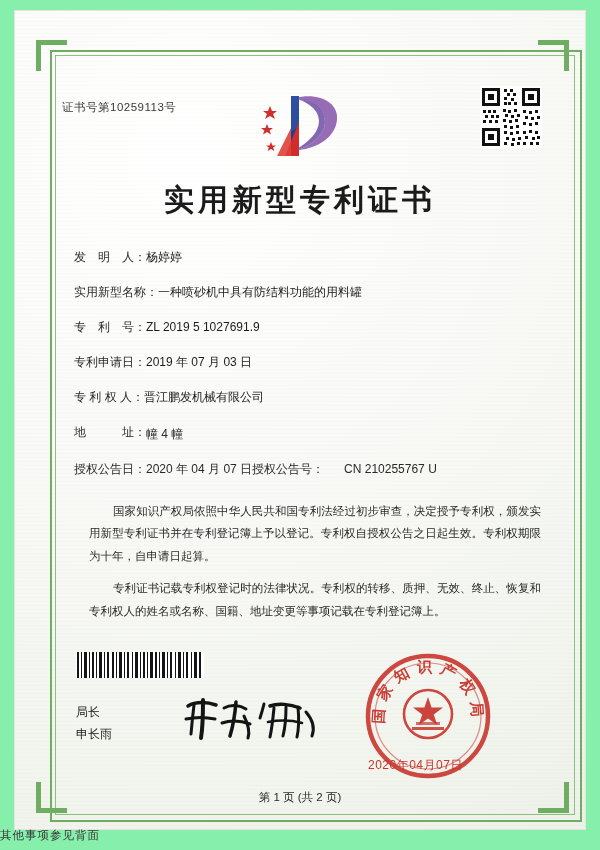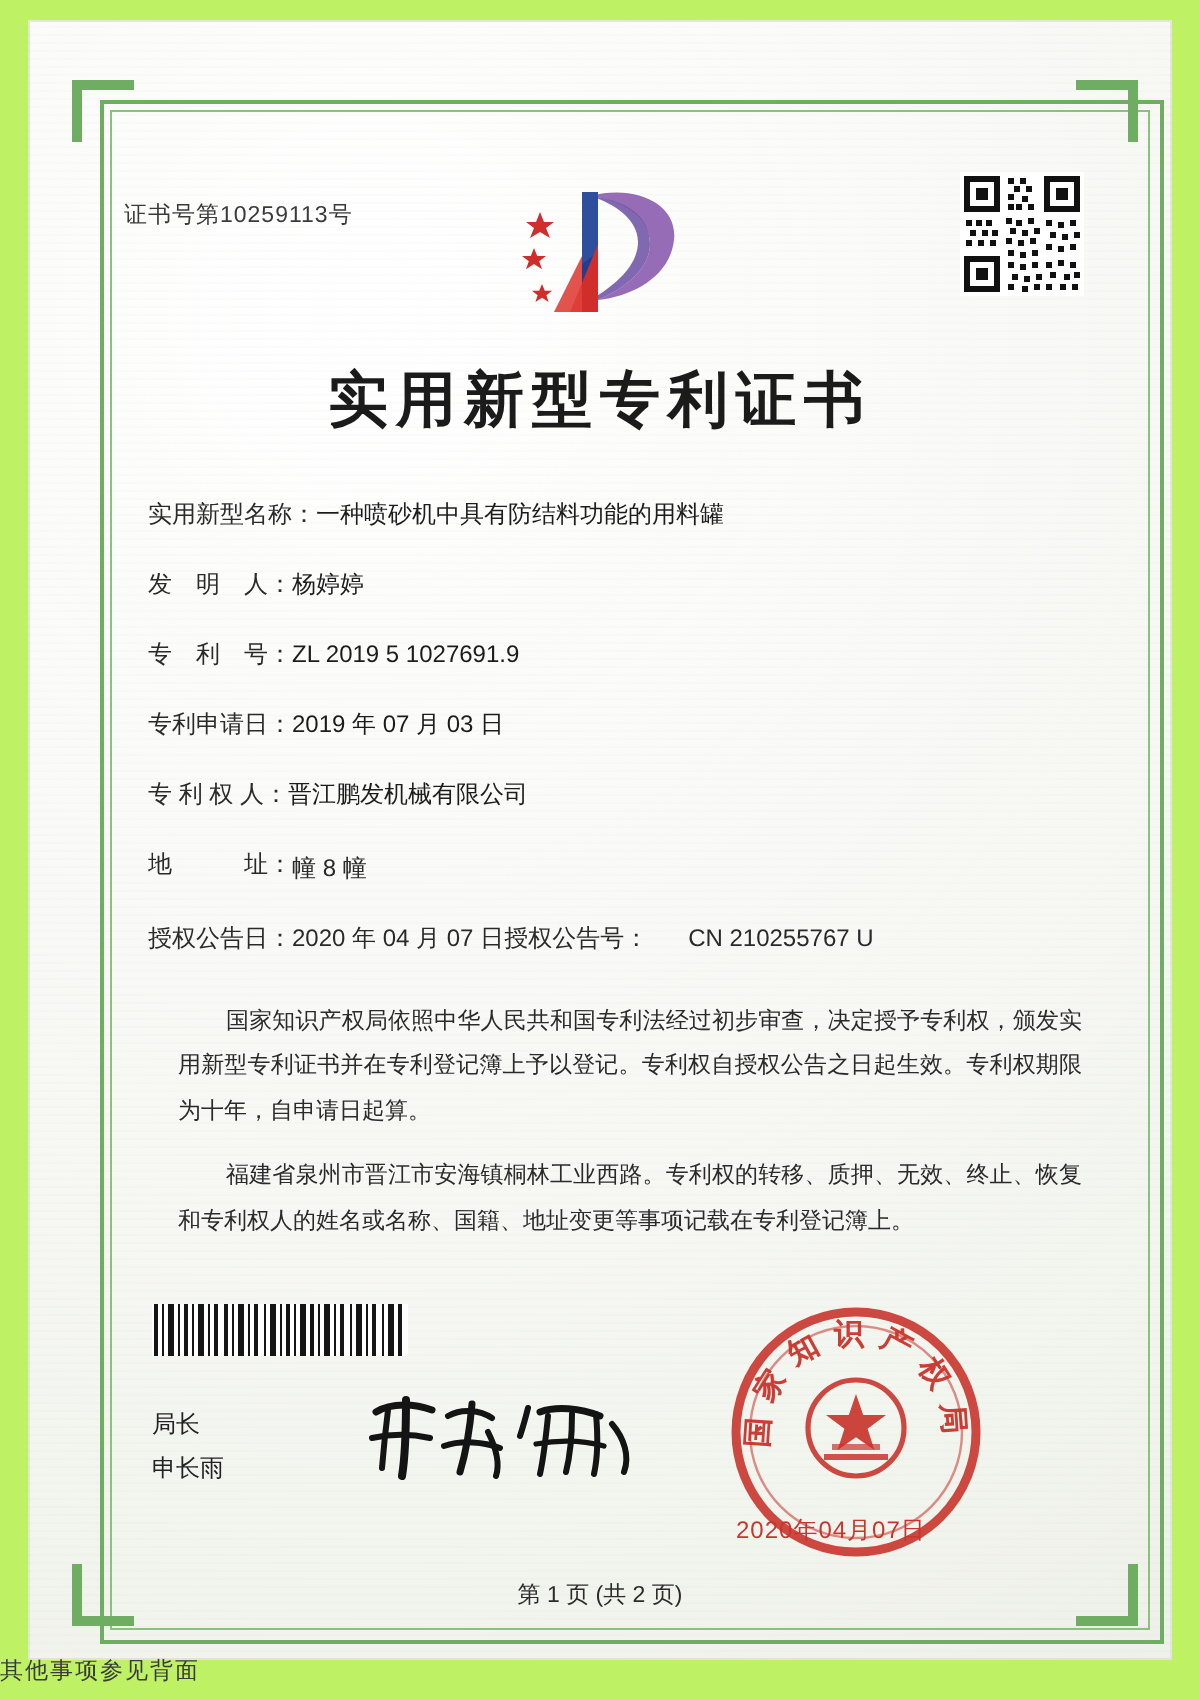--- a/index.html
+++ b/index.html
@@ -12,21 +12,21 @@
     height: 850px;
     font-family: "Liberation Sans", sans-serif;
     overflow: hidden;
   }
 
   
   .page {
     position: relative;
     width: 600px;
     height: 850px;
-    background: #bef264;
+    background: #86efac;
     overflow: hidden;
   }
 
   .paper {
     position: absolute;
     left: 14px;
     top: 10px;
     width: 572px;
     height: 820px;
     background:
@@ -342,63 +342,63 @@
           <rect x="56" y="56" width="3" height="3"></rect>
       </g>
     </svg>
   </div>
 
   <div class="title">实用新型专利证书</div>
 
   <div class="fields">
 
     <div class="row">
+      <span class="lbl">发　明　人：</span>
+      <span class="val">杨婷婷</span>
+    </div>
+
+    <div class="row">
       <span class="lbl">实用新型名称：</span>
       <span class="val">一种喷砂机中具有防结料功能的用料罐</span>
     </div>
 
     <div class="row">
-      <span class="lbl">发　明　人：</span>
-      <span class="val">杨婷婷</span>
-    </div>
-
-    <div class="row">
       <span class="lbl">专　利　号：</span>
       <span class="val">ZL 2019 5 1027691.9</span>
     </div>
 
     <div class="row">
       <span class="lbl">专利申请日：</span>
       <span class="val">2019 年 07 月 03 日</span>
     </div>
 
     <div class="row">
       <span class="lbl">专 利 权 人：</span>
       <span class="val">晋江鹏发机械有限公司</span>
     </div>
 
     <div class="row">
       <span class="lbl">地　　　址：</span>
       <span class="addr-wrap">
-        <div class="addr-line2">幢 8 幢</div>
+        <div class="addr-line2">幢 4 幢</div>
       </span>
     </div>
 
     <div class="row split">
       <span class="lbl">授权公告日：</span>
       <span>2020 年 04 月 07 日</span>
       <span class="lbl2">授权公告号：</span>
       <span class="val2">CN 210255767 U</span>
     </div>
 
   </div>
 
   <div class="paras">
     <p>国家知识产权局依照中华人民共和国专利法经过初步审查，决定授予专利权，颁发实用新型专利证书并在专利登记簿上予以登记。专利权自授权公告之日起生效。专利权期限为十年，自申请日起算。</p>
-    <p>福建省泉州市晋江市安海镇桐林工业西路。专利权的转移、质押、无效、终止、恢复和专利权人的姓名或名称、国籍、地址变更等事项记载在专利登记簿上。</p>
+    <p>专利证书记载专利权登记时的法律状况。专利权的转移、质押、无效、终止、恢复和专利权人的姓名或名称、国籍、地址变更等事项记载在专利登记簿上。</p>
   </div>
 
   <div class="barcode">
     <svg width="128" height="26" viewBox="0 0 128 26">
       <rect x="0" y="0" width="128" height="26" fill="#ffffff"></rect>
       <g fill="#151515">
         <rect x="1" y="0" width="2" height="26"></rect>
           <rect x="5" y="0" width="1" height="26"></rect>
         <rect x="8" y="0" width="3" height="26"></rect>
           <rect x="13" y="0" width="1" height="26"></rect>

